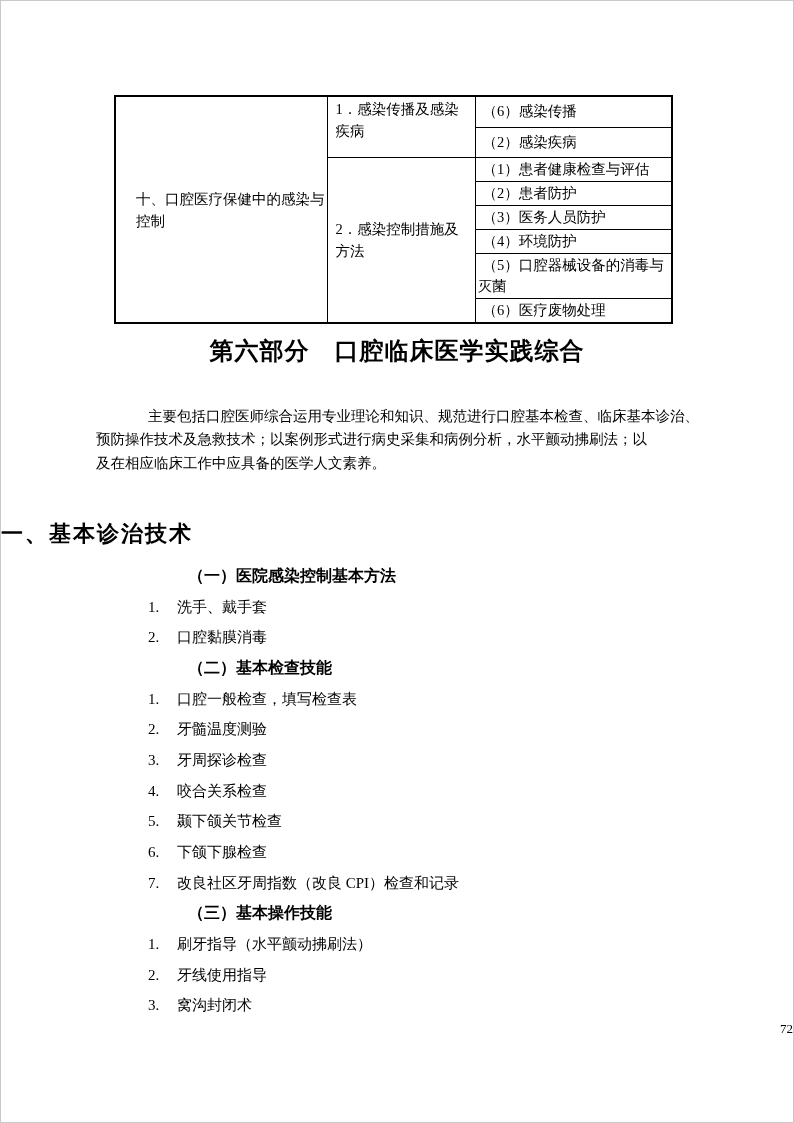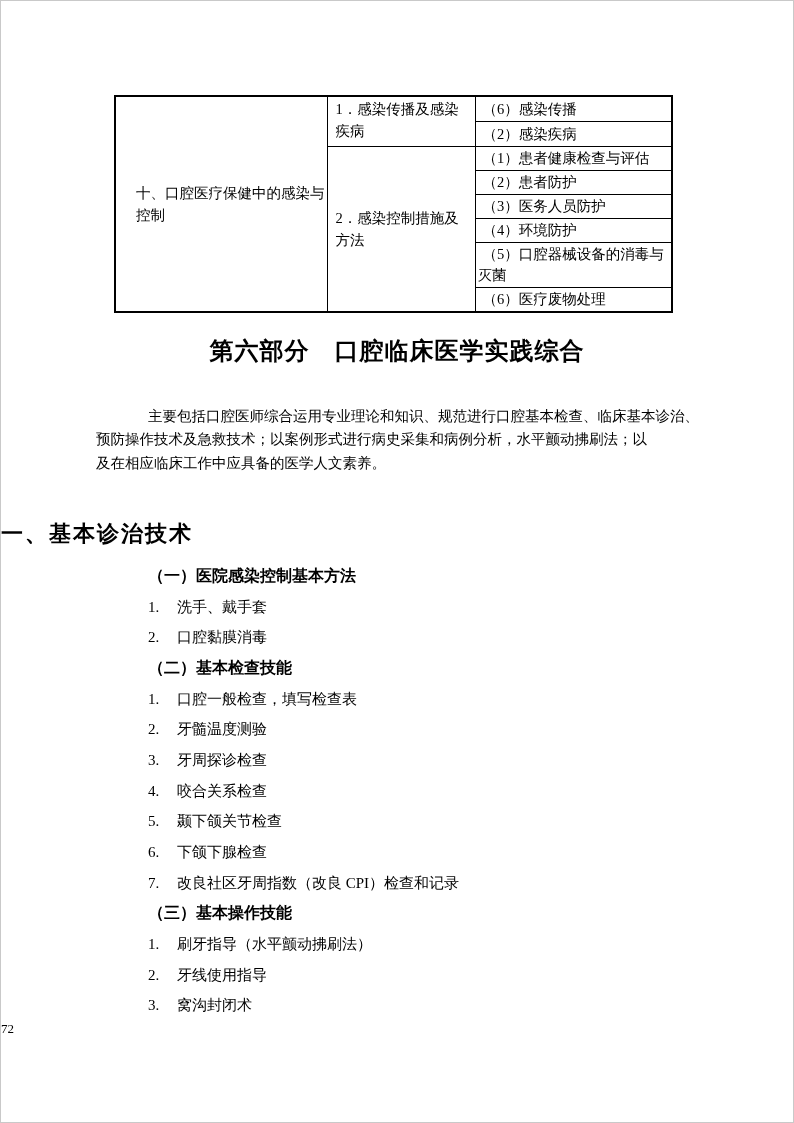--- a/index.html
+++ b/index.html
@@ -17,21 +17,21 @@
   
   table.syllabus{
     position:absolute;left:113px;top:94px;
     width:557px;
     border-collapse:collapse;table-layout:fixed;
     border:2px solid #000;
     font-size:14.5px;line-height:22px;
   }
   table.syllabus td{border:1px solid #000;overflow:hidden;}
   td.c1{vertical-align:middle;padding:0 2px 0 20px;}
-  td.c2{padding:4px 8px;}
+  td.c2{padding:15px 8px;}
   td.c2.vtop{vertical-align:top;padding-top:1px;}
   td.c2.vmid{vertical-align:middle;}
   td.c3{vertical-align:middle;padding-left:2px;text-indent:5px;line-height:21px;}
 
   
   .part-heading{
     position:absolute;left:0;top:333px;width:100%;
     text-align:center;font-size:24px;font-weight:bold;
     letter-spacing:1px;line-height:34px;
   }
@@ -51,27 +51,27 @@
 
   
   .list{
     position:absolute;left:147px;top:560px;width:560px;
     font-size:15px;
   }
   .line{height:30.7px;display:flex;align-items:center;}
   .line .num{flex:none;width:29px;}
   .line.sub-head{
     font-family:"Liberation Sans","DejaVu Sans",sans-serif;
-    font-weight:bold;font-size:16px;
+    font-weight:bold;font-size:16px;margin-left:40px;
   }
 
   
   .page-number{
     position:absolute;left:0;top:1020px;width:100%;
-    text-align:left;font-size:13px;
+    text-align:right;font-size:13px;
   }
 </style>
 </head>
 <body>
 
 <div id="page">
 
   <table class="syllabus">
     <colgroup>
         <col style="width:212px">

